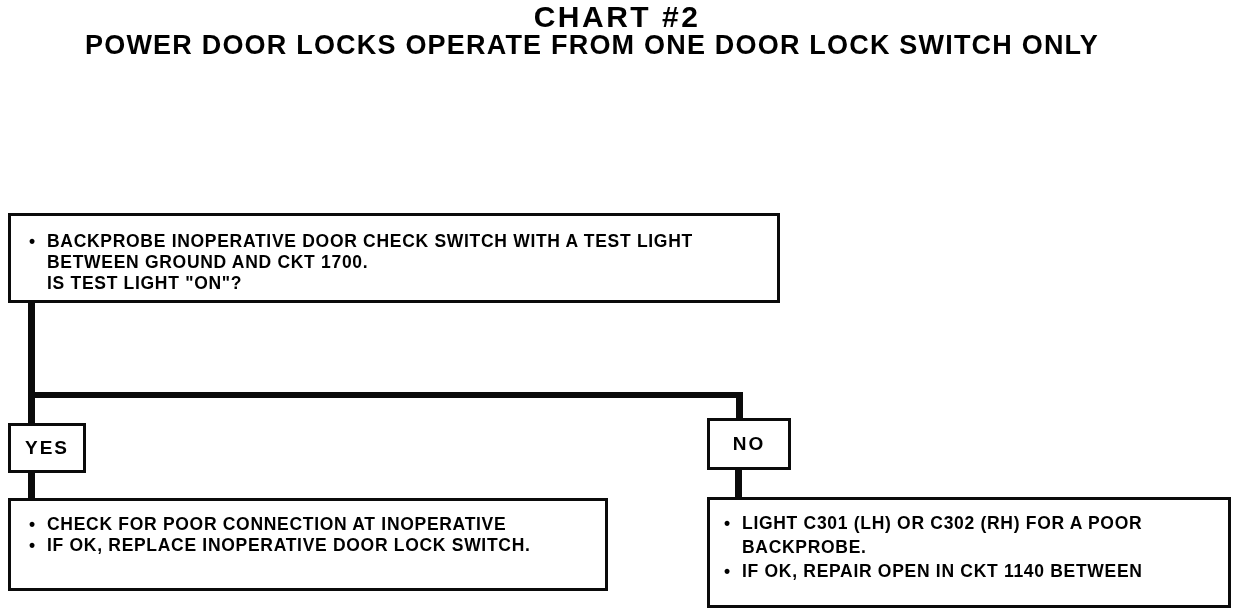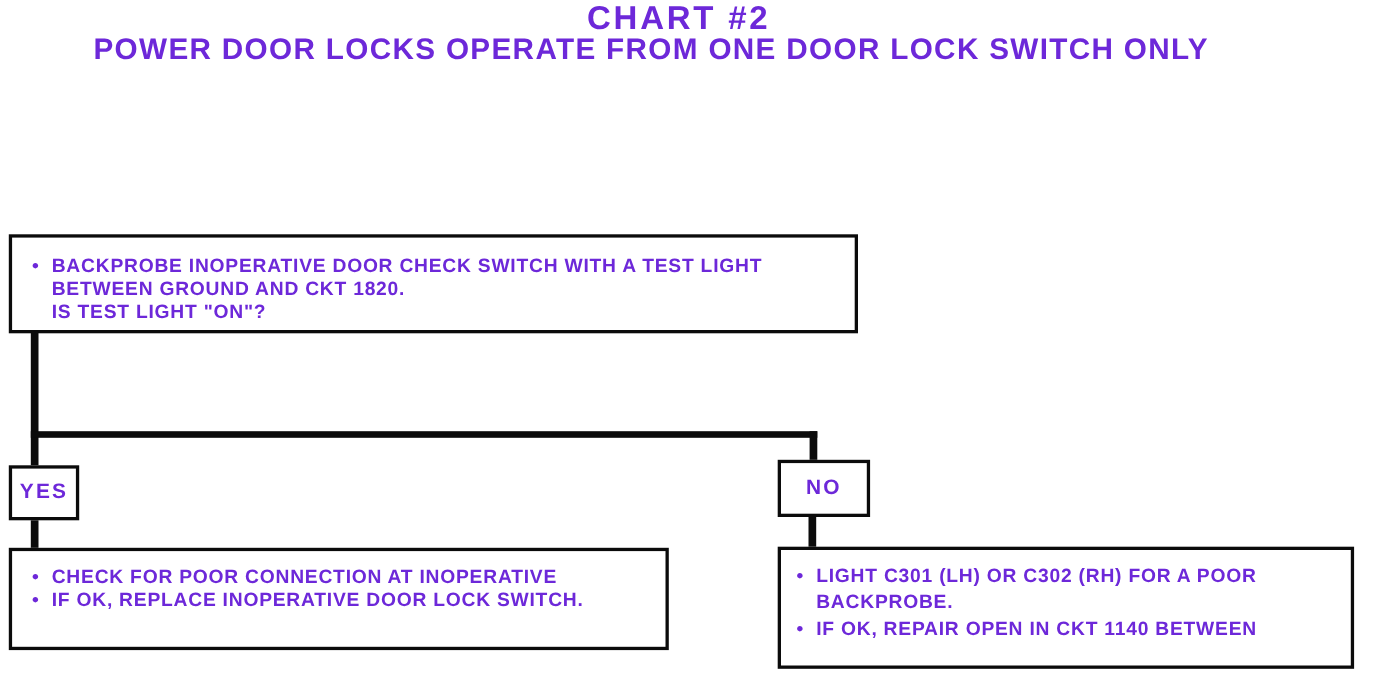--- a/index.html
+++ b/index.html
@@ -1,21 +1,21 @@
 <!DOCTYPE html>
 <html><head>
 <meta charset="utf-8">
 <style>
   html, body { margin: 0; padding: 0; background: #ffffff; }
   .canvas {
     position: relative;
     width: 1248px;
     height: 616px;
     background: #ffffff;
-    color: #6d28d9;
+    color: #000000;
     font-family: "Liberation Sans", "DejaVu Sans", sans-serif;
     font-weight: 700;
     overflow: hidden;
   }
   .title {
     position: absolute;
     top: 0px;
     left: -7px;
     width: 1248px;
     text-align: center;
@@ -57,42 +57,42 @@
   #conn-yes-below  { left: 28px;  top: 471px; width: 7px;   height: 29px; }
   #conn-no-below   { left: 735px; top: 468px; width: 7px;   height: 31px; }
 
   .answer-box {
     display: flex;
     align-items: center;
     justify-content: center;
     font-size: 19px;
     letter-spacing: 2px;
   }
-  #yes-box { left: 8px;   top: 423px; width: 64px; height: 50px; }
+  #yes-box { left: 8px;   top: 423px; width: 78px; height: 50px; }
   #no-box  { left: 707px; top: 418px; width: 84px; height: 52px; }
 
   #yes-result-box { left: 8px;   top: 498px; width: 600px; height: 93px;  padding: 13px 4px 0 18px; }
   #no-result-box  { left: 707px; top: 497px; width: 524px; height: 111px; padding: 11px 4px 0 14px; line-height: 24px; }
 </style>
 </head>
 <body>
 
 <div class="canvas">
 
   <div class="title">CHART #2</div>
   <div class="subtitle">POWER DOOR LOCKS OPERATE FROM ONE DOOR LOCK SWITCH ONLY</div>
 
   <div class="box textbox" id="question-box">
     <div class="line">
       <span class="bullet">•</span>
       <span>BACKPROBE INOPERATIVE DOOR CHECK SWITCH WITH A TEST LIGHT</span>
     </div>
     <div class="line">
       <span class="bullet"></span>
-      <span>BETWEEN GROUND AND CKT 1820.</span>
+      <span>BETWEEN GROUND AND CKT 1700.</span>
     </div>
     <div class="line">
       <span class="bullet"></span>
       <span>IS TEST LIGHT "ON"?</span>
     </div>
   </div>
 
   <div class="conn" id="conn-stem"></div>
   <div class="conn" id="conn-branch"></div>
   <div class="conn" id="conn-no-drop"></div>

